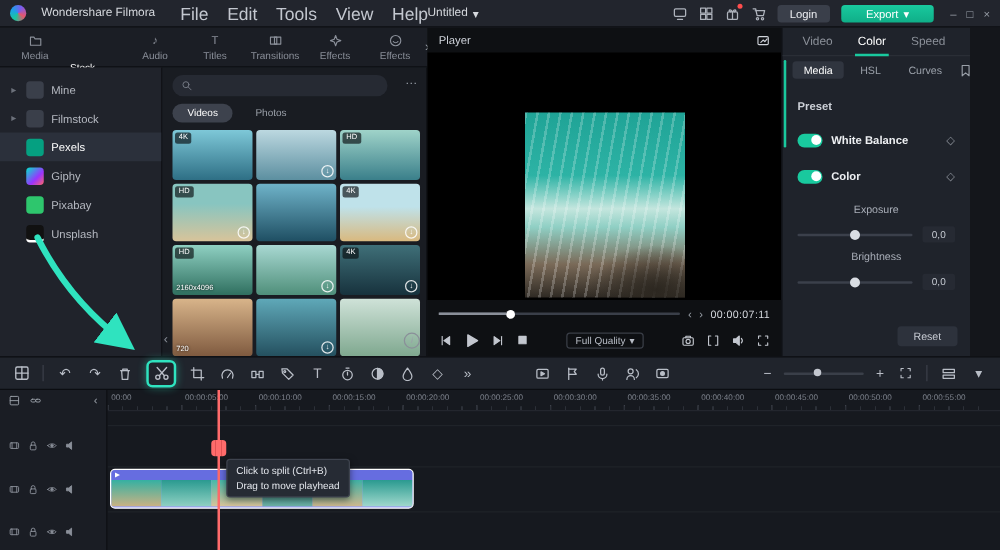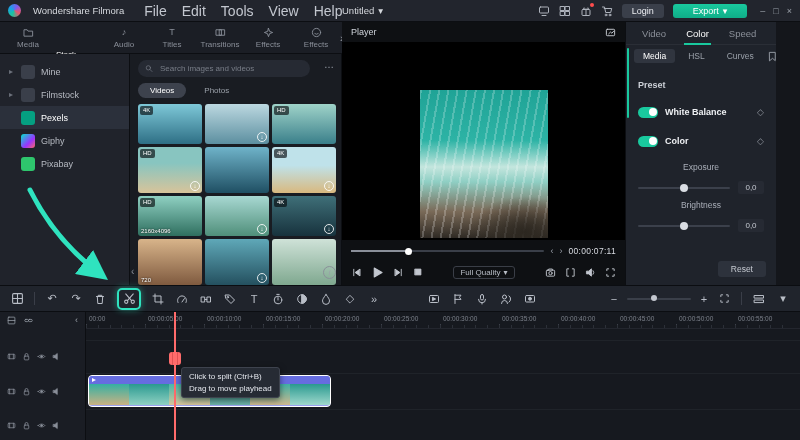--- a/index.html
+++ b/index.html
@@ -321,29 +321,33 @@
     <div class="snav-item">
       <span class="chev"></span>
       <span class="sic ic-giphy"></span>
       <span>Giphy</span>
     </div>
     <div class="snav-item">
       <span class="chev"></span>
       <span class="sic ic-pixabay"></span>
       <span>Pixabay</span>
     </div>
+    <div class="snav-item">
+      <span class="chev"></span>
+      <span class="sic ic-unsplash"></span>
+      <span>Unsplash</span>
+    </div>
   </div>
 
   <div class="stock">
     <div class="search">
       <svg class="svgi" width="9" height="9" viewBox="0 0 12 12">
           <circle cx="5" cy="5" r="3.2"></circle>
           <line x1="7.5" y1="7.5" x2="10.5" y2="10.5"></line>
         </svg>
-      <input type="text" placeholder="Search images and videos" style="">
     </div>
     <span class="stock-more">…</span>
     <div class="pill-row">
       <span class="pill active">Videos</span>
       <span class="pill">Photos</span>
     </div>
     <div class="grid">
       <div class="thumb g1 hr1">
           <span class="badge">4K</span>
         </div>

